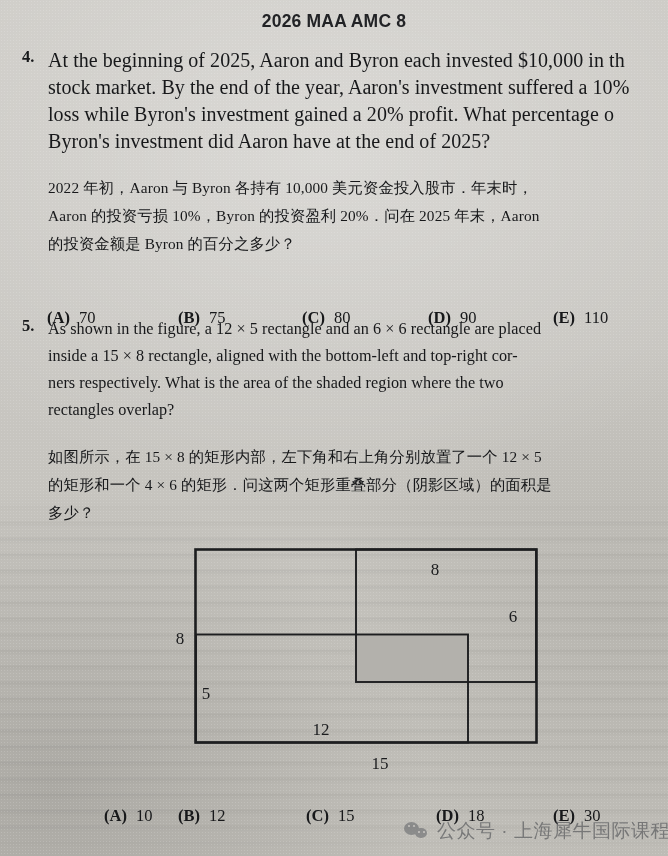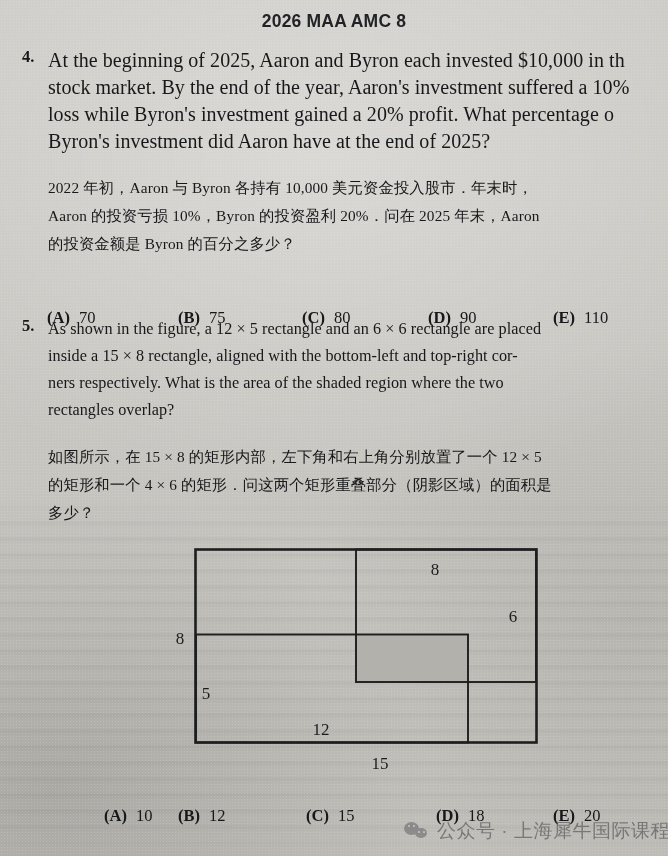--- a/index.html
+++ b/index.html
@@ -280,21 +280,21 @@
     <div class="ch c1">
       <b>(B)</b><span>12</span>
     </div>
     <div class="ch c2">
       <b>(C)</b><span>15</span>
     </div>
     <div class="ch c3">
       <b>(D)</b><span>18</span>
     </div>
     <div class="ch c4">
-      <b>(E)</b><span>20</span>
+      <b>(E)</b><span>30</span>
     </div>
   </div>
 
   <div id="watermark">
     <div class="wechat">
       <span class="b1"></span>
       <span class="b2"></span>
       <span class="d d1"></span>
       <span class="d d2"></span>
       <span class="d d3"></span>

